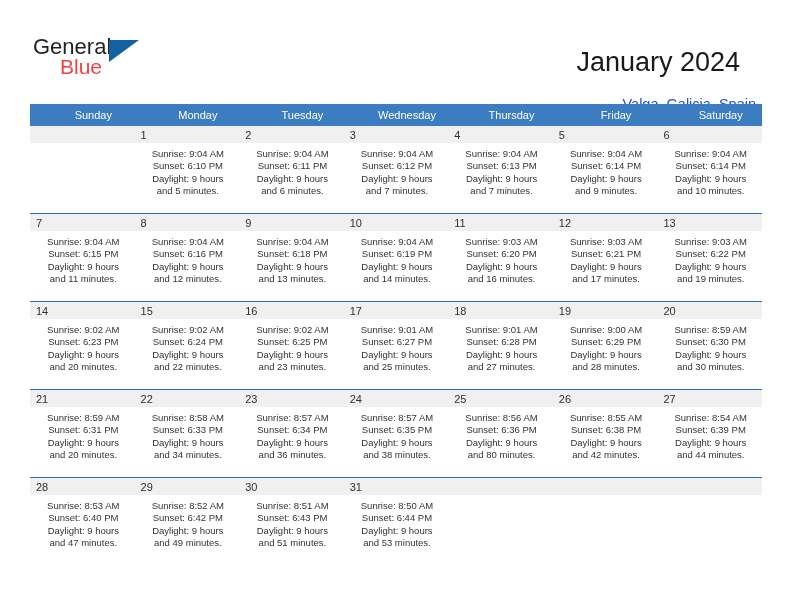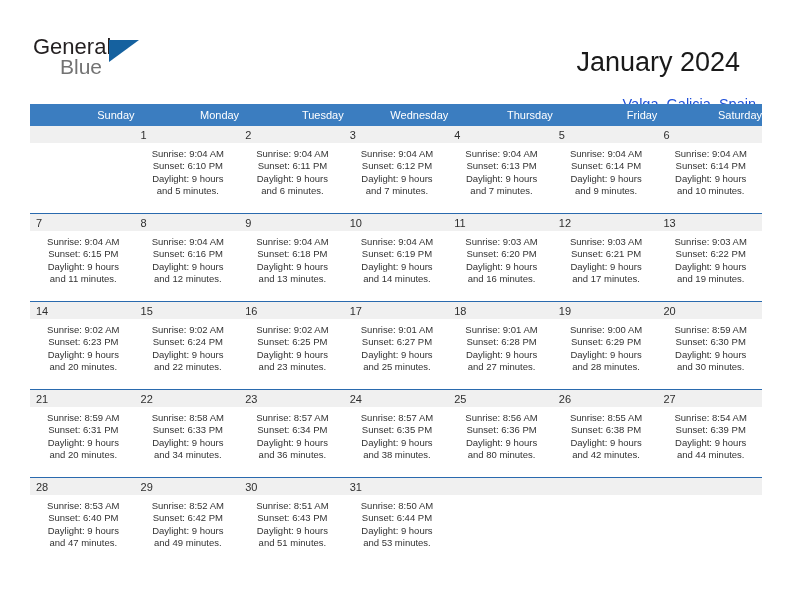--- a/index.html
+++ b/index.html
@@ -43,21 +43,21 @@
     font-size: 22px;
     color: #231f20;
     letter-spacing: 0px;
     line-height: 22px;
   }
   .brand-blue {
     position: absolute;
     left: 27px;
     top: 20px;
     font-size: 21px;
-    color: #737373;
+    color: #ef4444;
     line-height: 22px;
   }
   .brand-triangle {
     position: absolute;
     left: 76px;
     top: 4px;
     width: 0;
     height: 0;
     border-left: 30px solid #15619f;
     border-bottom: 22px solid transparent;
@@ -92,21 +92,21 @@
     border-collapse: collapse;
     table-layout: fixed;
   }
   .calendar col { width: 104.57px; }
 
   .calendar thead th {
     background: #3b7dc0;
     color: #ffffff;
     font-size: 11px;
     font-weight: normal;
-    text-align: right;
+    text-align: center;
     padding: 5px 0 5px 22px;
     height: 11px;
     line-height: 12px;
     border: none;
   }
 
   .week-row td {
     vertical-align: top;
     padding: 0;
     border-top: 1px solid #2a6aae;

